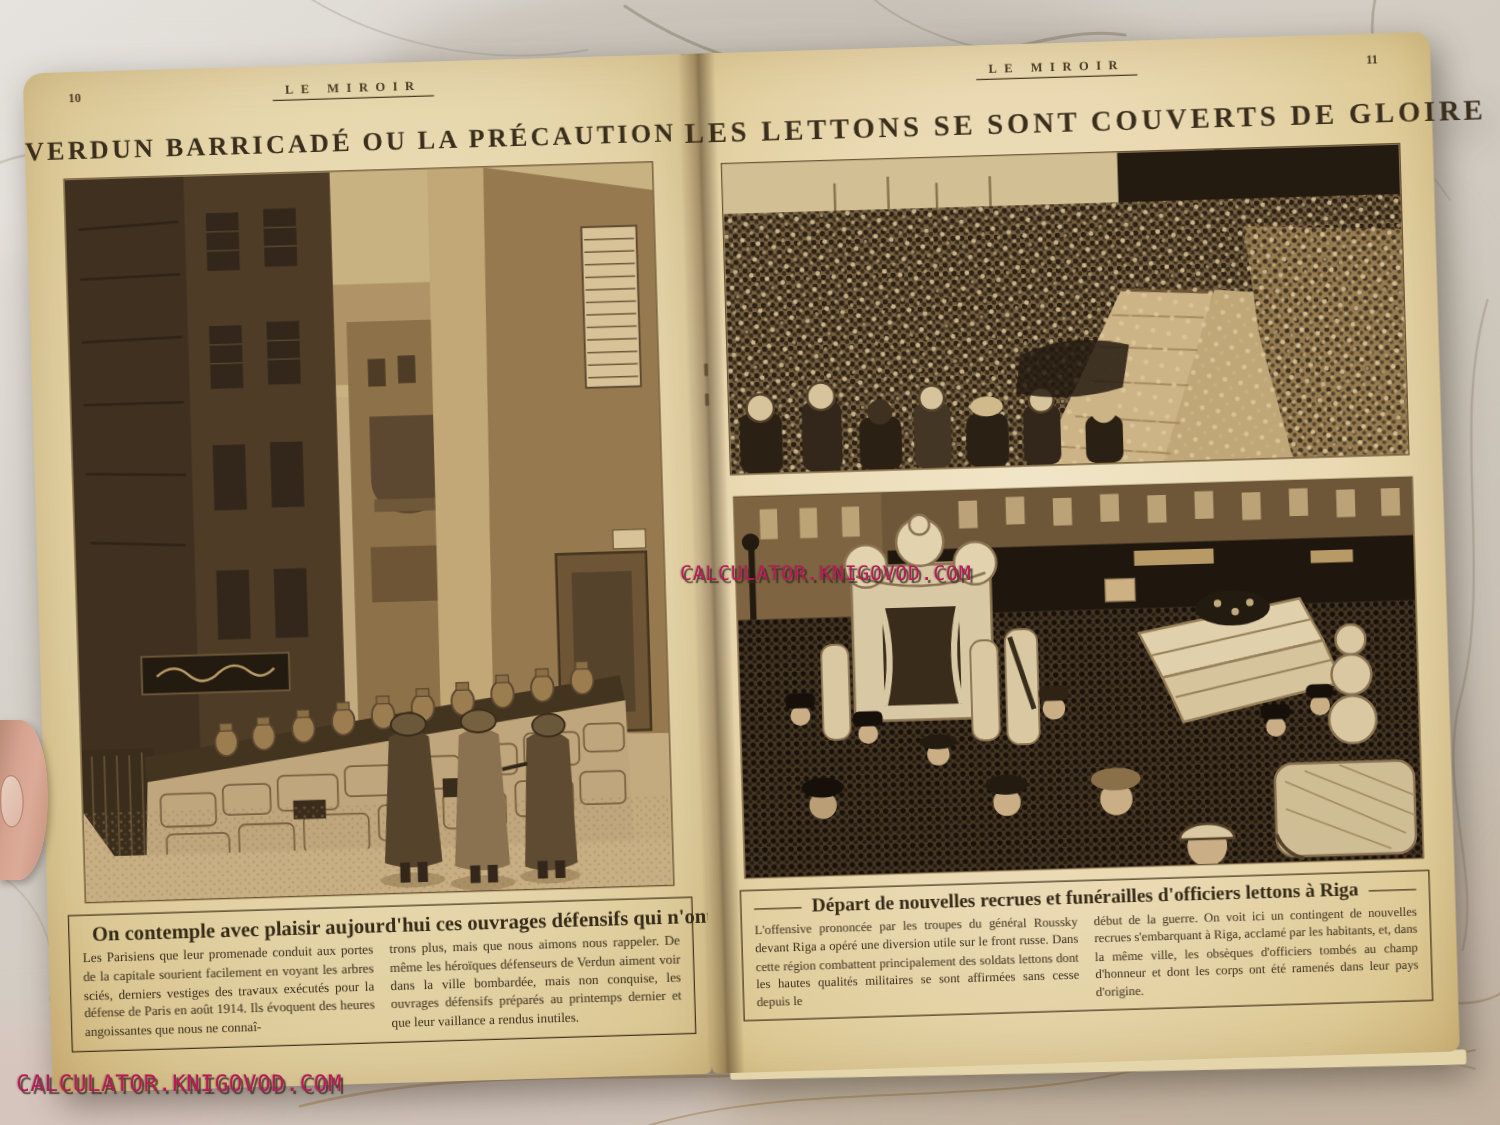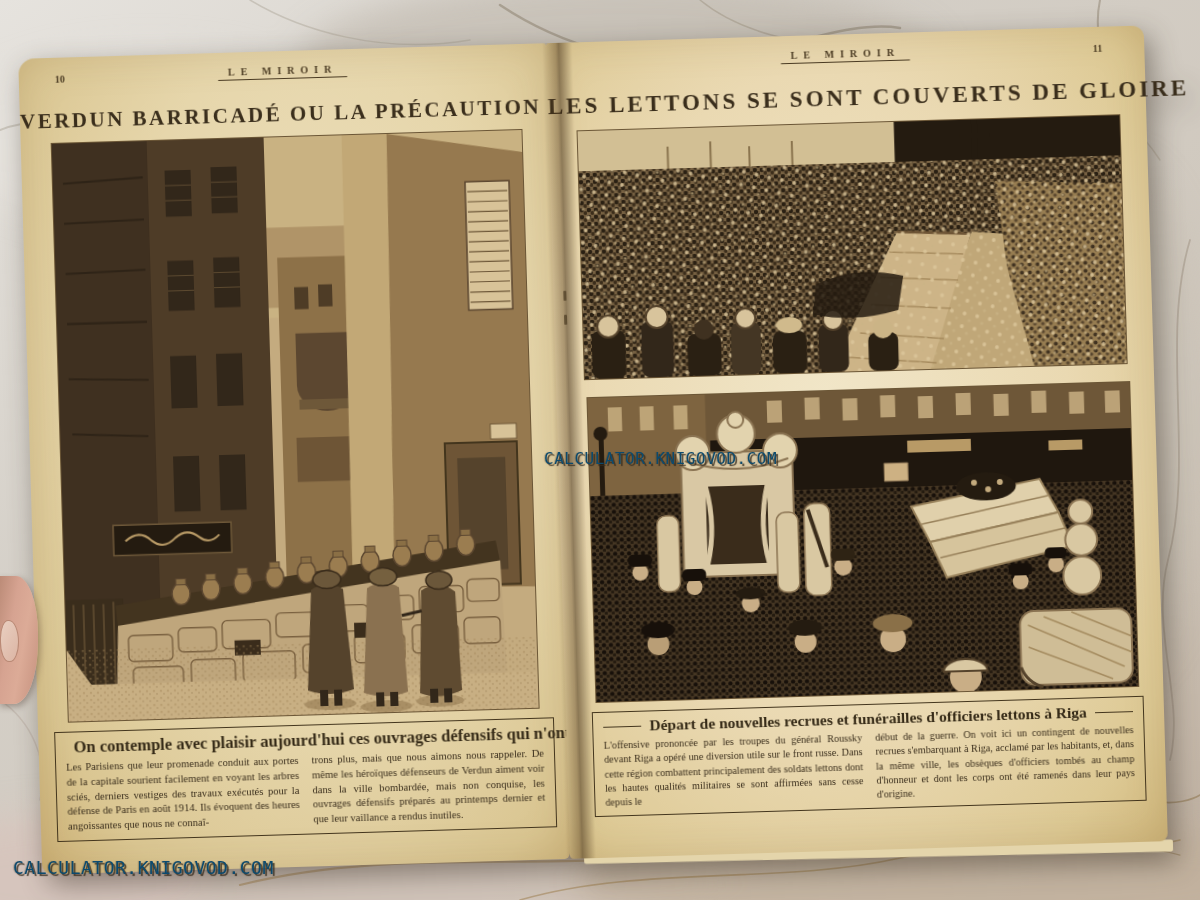--- a/index.html
+++ b/index.html
@@ -86,21 +86,21 @@
     box-shadow:2px 3px 6px rgba(60,40,30,.35);
   }
   .thumbnail{
     position:absolute;left:2px;top:44px;width:17px;height:40px;
     background:linear-gradient(120deg,#e9cfc0,#dcb5a4);
     border:1.5px solid #b98975;border-radius:45% 55% 50% 50%;
   }
   
   .wm{
     position:absolute;z-index:9;font-family:"DejaVu Sans Mono", monospace;
-    color:#0c4a6e;white-space:nowrap;letter-spacing:.5px;
+    color:#be185d;white-space:nowrap;letter-spacing:.5px;
     text-shadow:2px 2px 1px rgba(55,45,30,.85), -1px 0 1px rgba(55,45,30,.3);
   }
   .wm--center{left:544px;top:449px;font-size:16px;}
   .wm--bottom{left:13px;top:857px;font-size:18px;}
 </style>
 </head>
 <body>
 
 <svg class="marble" viewBox="0 0 1200 900" preserveAspectRatio="none">
   <defs>

